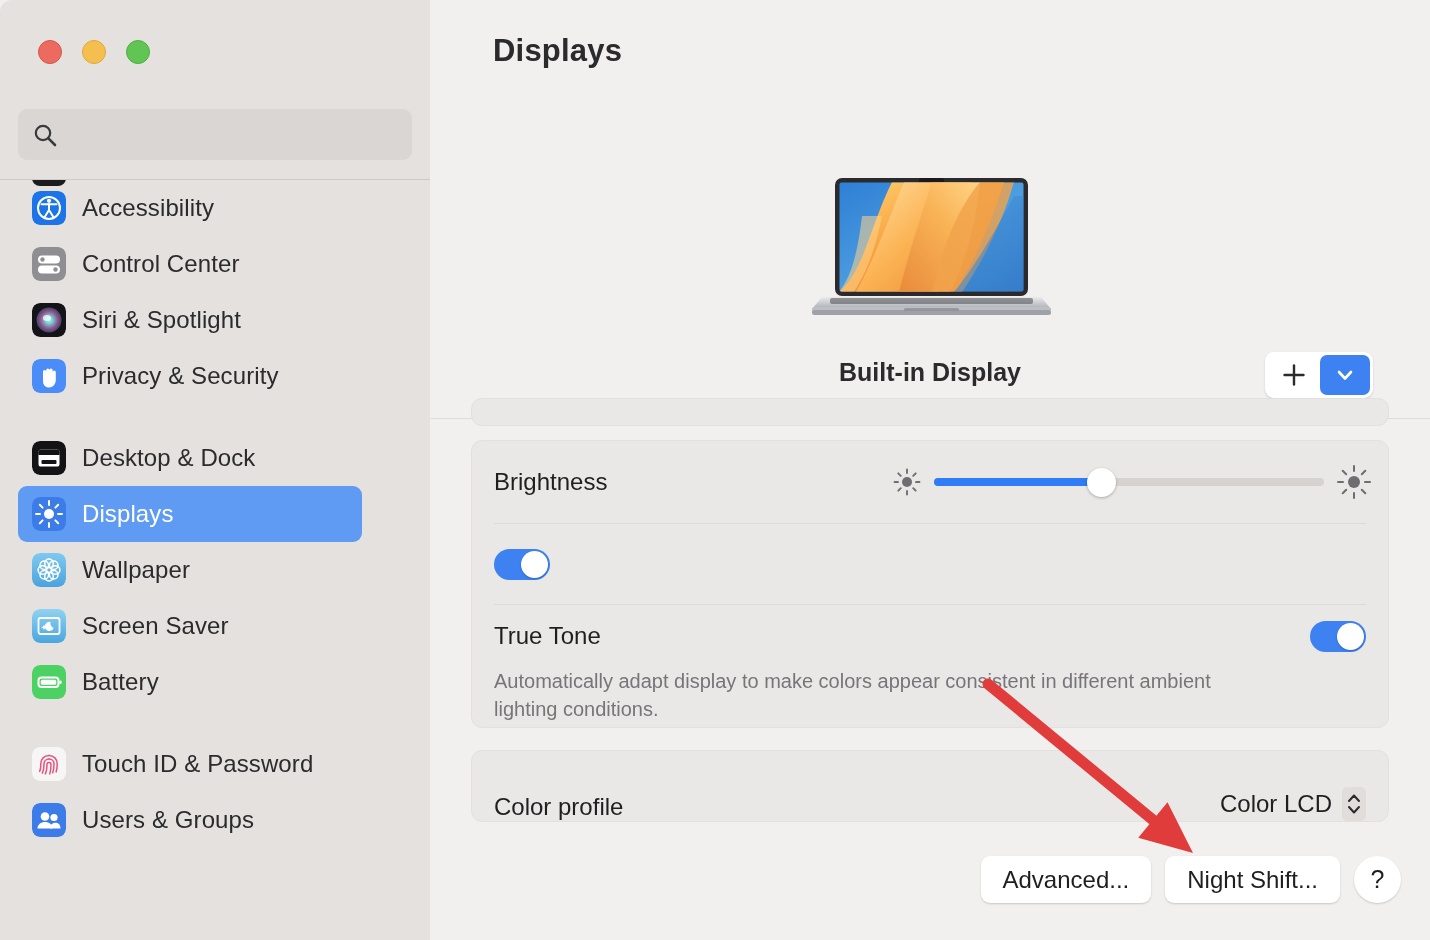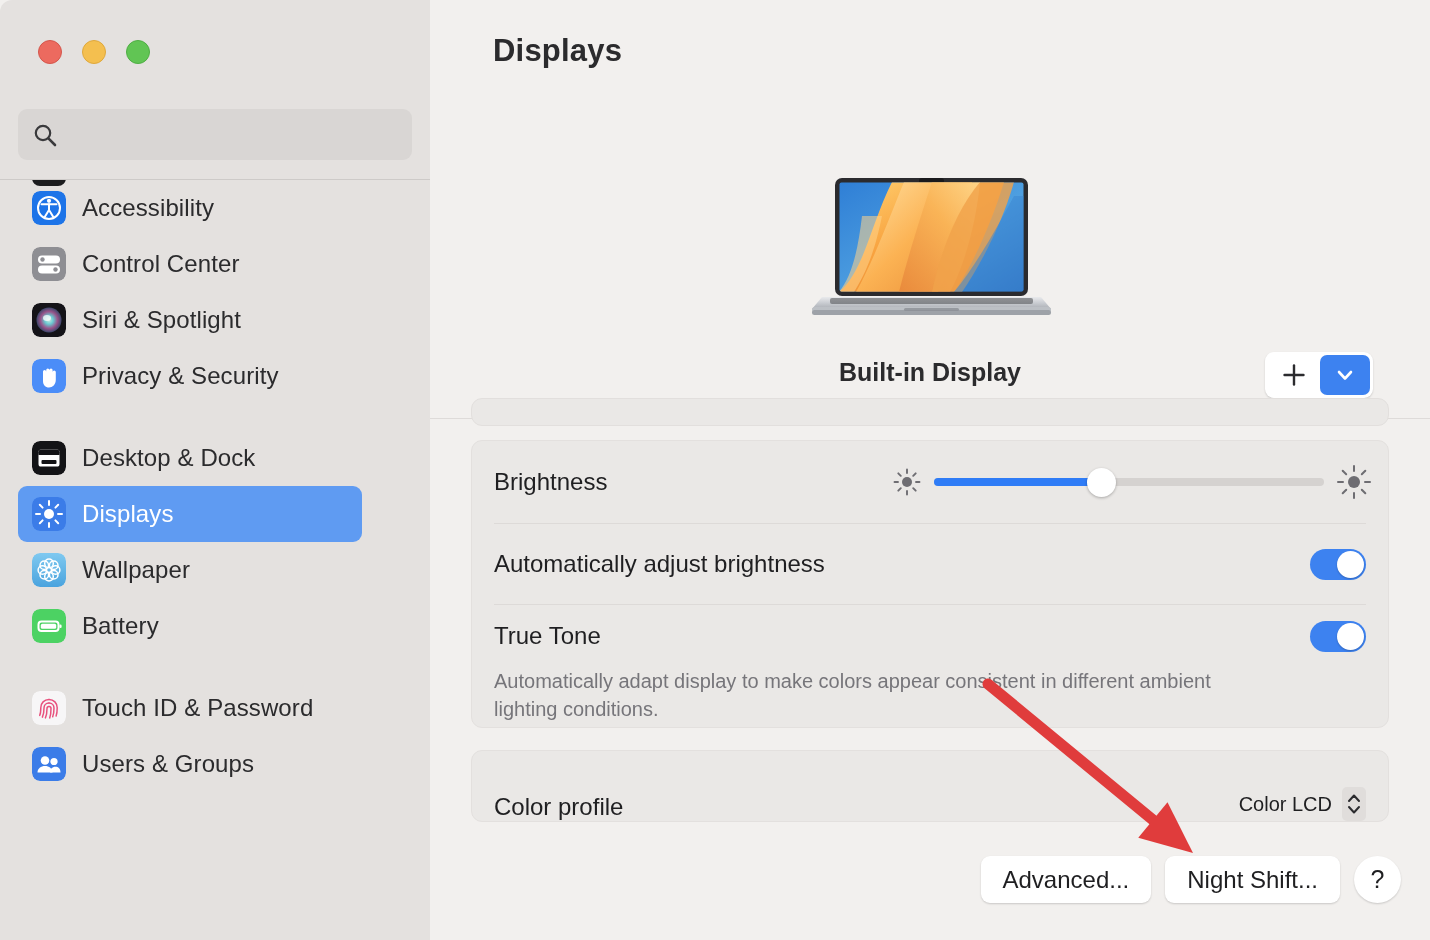--- a/index.html
+++ b/index.html
@@ -299,21 +299,21 @@
     border-radius: 50%;
     box-shadow: 0 1px 2px rgba(0,0,0,0.22);
   }
 
   #color-profile-value-wrap {
     display: flex;
     align-items: center;
     gap: 10px;
   }
   #color-profile-value {
-    font-size: 20px;
+    font-size: 24px;
     color: #1f1f21;
   }
   #color-profile-stepper {
     width: 24px; height: 34px;
     background: #e0dddb;
     border-radius: 5px;
     display: flex;
     flex-direction: column;
     align-items: center;
     justify-content: center;
@@ -476,20 +476,35 @@
               <circle cx="17" cy="23.6" r="4.3"></circle>
           <circle cx="10.4" cy="17" r="4.3"></circle>
               <circle cx="23.6" cy="17" r="4.3"></circle>
           <circle cx="12.3" cy="12.3" r="4.3"></circle>
               <circle cx="21.7" cy="21.7" r="4.3"></circle>
           <circle cx="21.7" cy="12.3" r="4.3"></circle>
               <circle cx="12.3" cy="21.7" r="4.3"></circle>
         </g>
           </svg>
           <span class="nav-label">Wallpaper</span>
+        </div>
+        <div class="nav-item">
+          <svg class="nav-icon" viewBox="0 0 34 34">
+            <defs>
+              <linearGradient id="ssg" x1="0" y1="0" x2="0" y2="1">
+          <stop offset="0%" stop-color="#8fd2f2"></stop>
+                <stop offset="100%" stop-color="#4aa6de"></stop>
+        </linearGradient>
+            </defs>
+        <rect width="34" height="34" rx="8" fill="url(#ssg)"></rect>
+        <rect x="6.5" y="9" width="21" height="16" rx="2" fill="none" stroke="#fff" stroke-width="1.8"></rect>
+        <path d="M18.5 13 a4.6 4.6 0 1 0 3.2 6 a5.6 5.6 0 0 1 -3.2 -6 Z" fill="#fff"></path>
+        <path d="M12 15.5 l0.9 1.9 l1.9 0.9 l-1.9 0.9 l-0.9 1.9 l-0.9 -1.9 l-1.9 -0.9 l1.9 -0.9 Z" fill="#fff"></path>
+          </svg>
+          <span class="nav-label">Screen Saver</span>
         </div>
         <div class="nav-item">
           <svg class="nav-icon" viewBox="0 0 34 34">
             <rect width="34" height="34" rx="8" fill="#4cd263"></rect>
         <rect x="6.5" y="12.5" width="20" height="9.6" rx="3" fill="none" stroke="#fff" stroke-width="2"></rect>
         <rect x="8.8" y="14.8" width="15.4" height="5" rx="1.6" fill="#fff"></rect>
         <rect x="27.4" y="15.6" width="2.2" height="3.4" rx="1.1" fill="#fff"></rect>
           </svg>
           <span class="nav-label">Battery</span>
         </div>
@@ -634,21 +649,20 @@
               <line x1="29.3" y1="6.7" x2="25.8" y2="10.2"></line>
                 <line x1="10.2" y1="25.8" x2="6.7" y2="29.3"></line>
             </g>
           </svg>
         </div>
       </div>
 
       <div class="row-sep"></div>
 
       <div class="row" id="row-autobright">
-        <span class="row-label">Automatically adjust brightness</span>
         <div class="toggle">
           <div class="knob"></div>
         </div>
       </div>
 
       <div class="row-sep"></div>
 
       <div class="row" id="row-truetone">
         <span class="row-label">True Tone</span>
         <div class="toggle">

